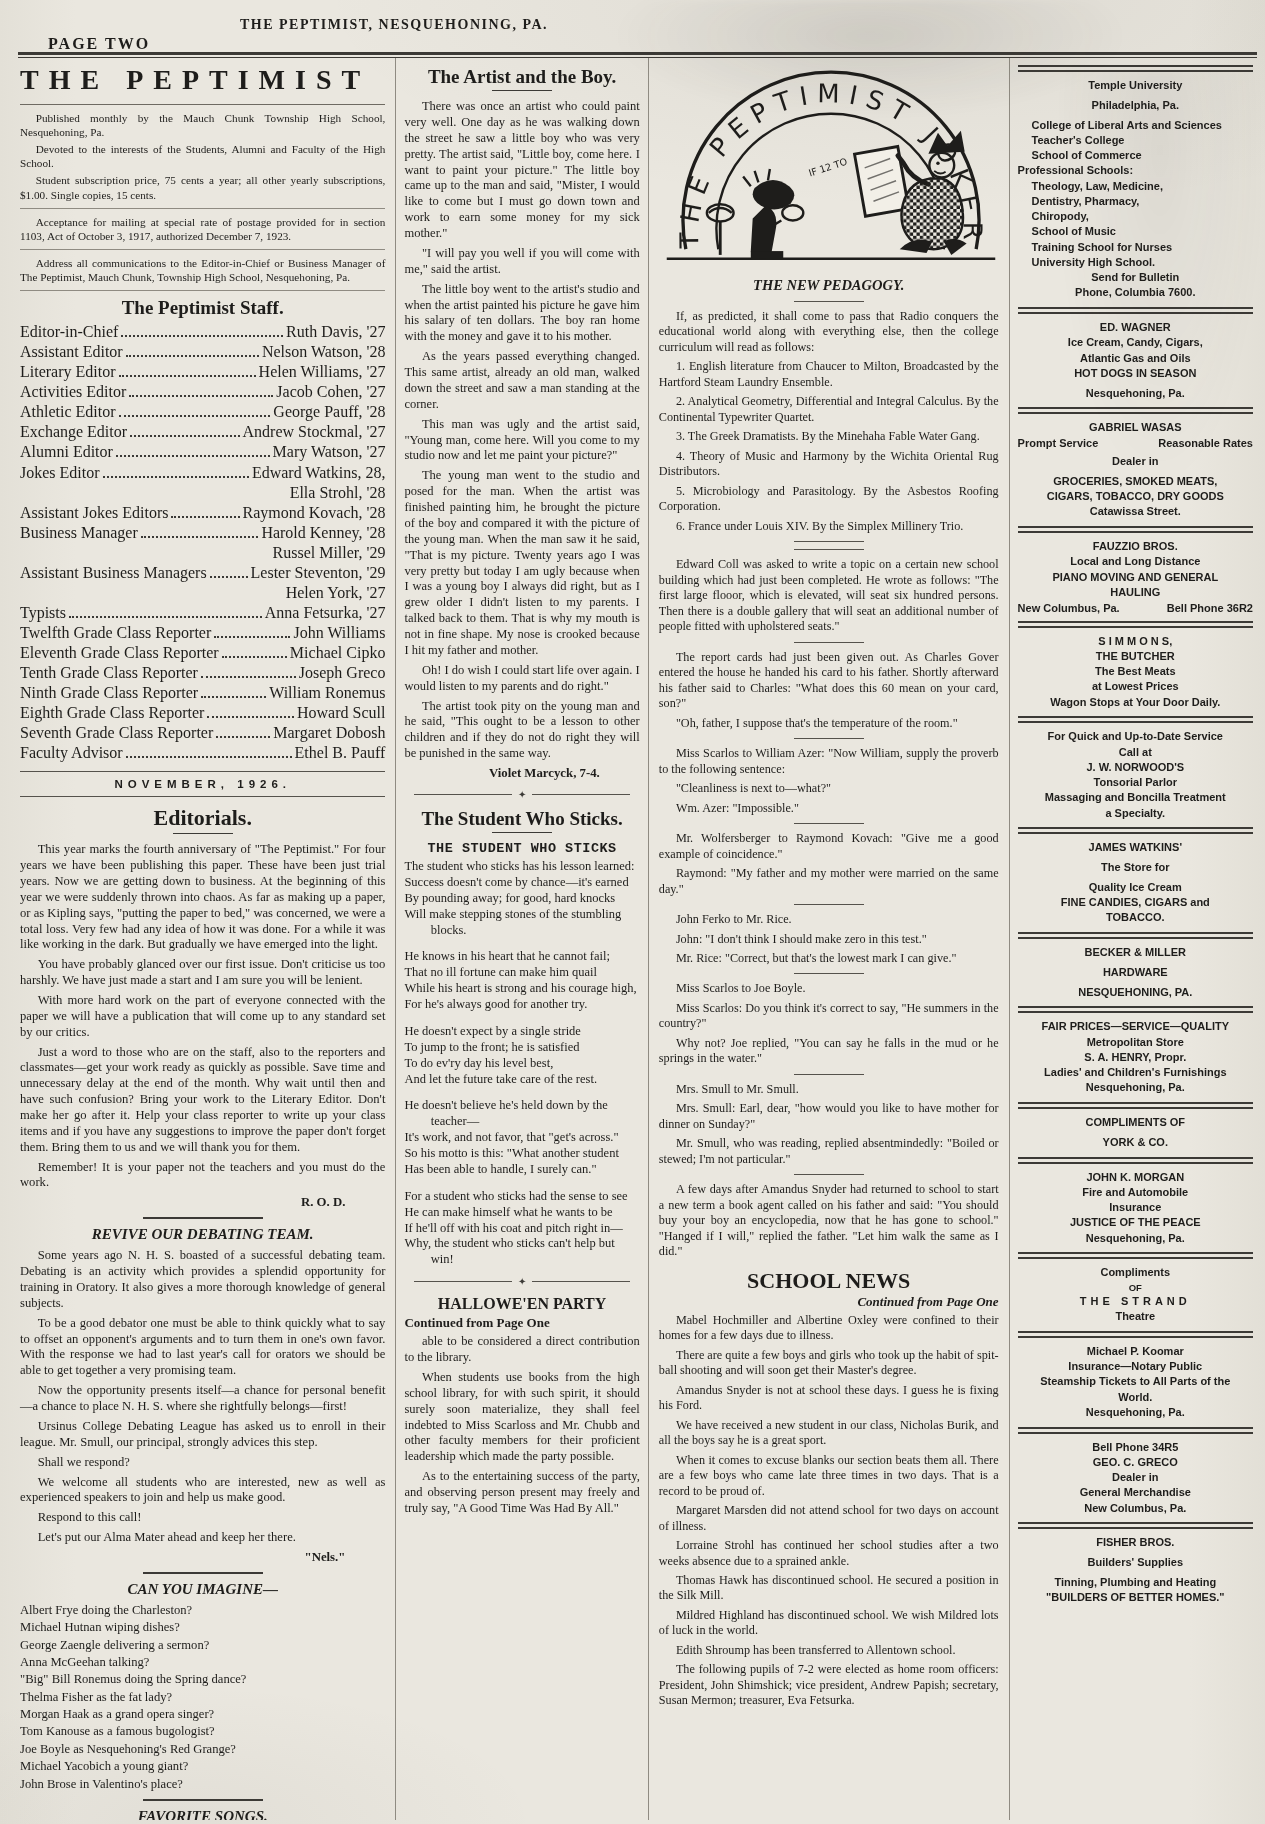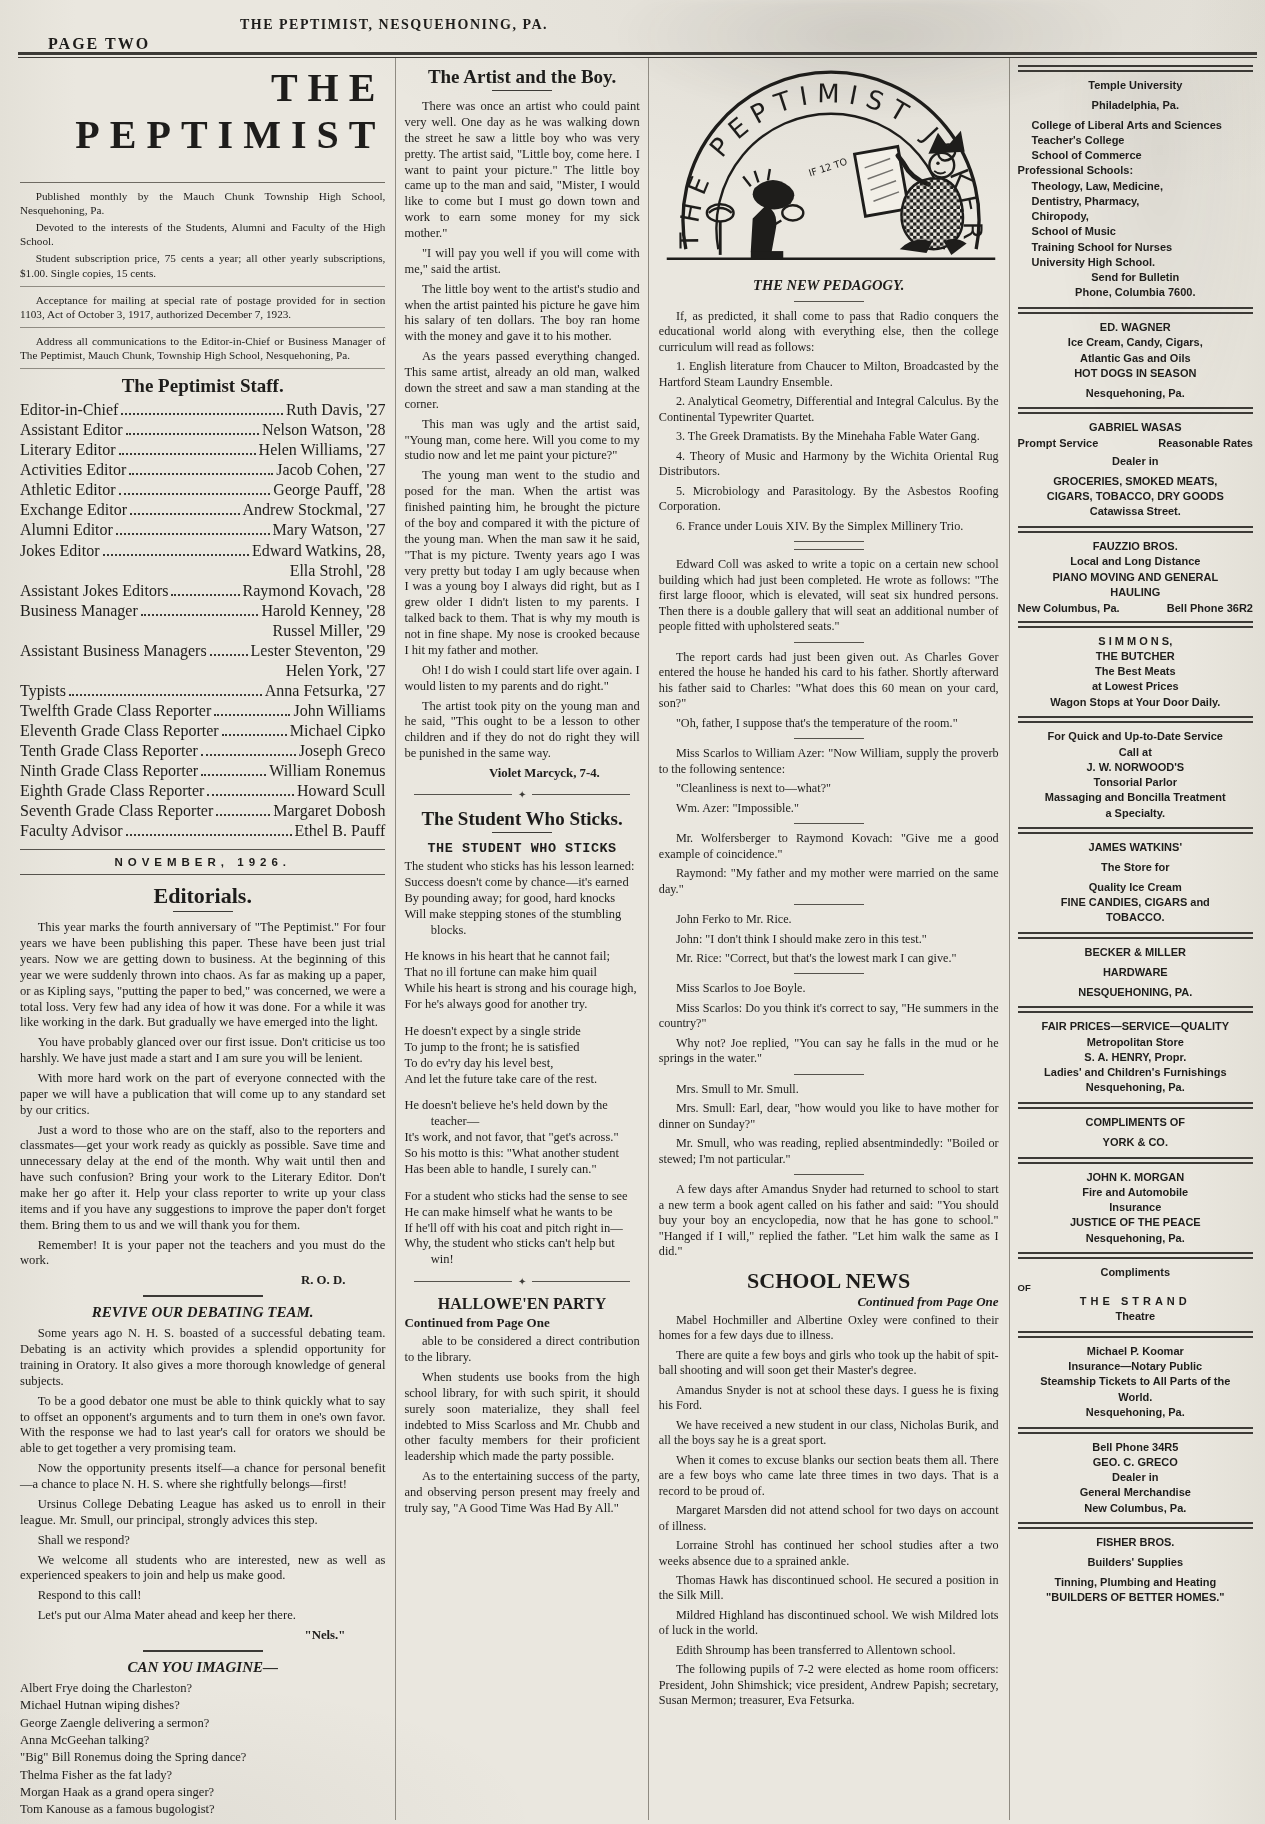--- a/index.html
+++ b/index.html
@@ -25,21 +25,21 @@
 
   
   .cols{display:flex;align-items:stretch;height:1762px;overflow:hidden;margin-left:18px;margin-right:8px;}
   .col{box-sizing:border-box;overflow:hidden;}
   .col1{width:384px;padding:2px 10px 0 2px;border-right:1px solid #8f8b82;}
   .col2{width:256px;padding:2px 8px 0 8px;border-right:1px solid #8f8b82;}
   .col3{width:366px;padding:2px 10px 0 10px;border-right:1px solid #8f8b82;}
   .col4{width:251px;padding:0 4px 0 8px;}
 
   
-  .masthead-title{margin:4px 0 6px;text-align:right;font-size:40px;font-weight:bold;letter-spacing:10px;border-bottom:1px solid #6e6a62;padding-bottom:24px;}
+  .masthead-title{margin:4px 0 6px;text-align:left;font-size:28px;font-weight:bold;letter-spacing:10px;border-bottom:1px solid #6e6a62;padding-bottom:8px;}
   .notice{margin:3px 0;font-size:11.2px;line-height:1.26;text-align:justify;text-indent:1.4em;}
   .thinrule{border-top:1px solid #8f8b82;margin:6px 0;}
   .staffhead{margin:2px 0 4px;text-align:center;font-size:19px;font-weight:bold;}
   .srow{display:flex;align-items:baseline;font-size:16px;line-height:1.18;margin:1.2px 0;}
   .srow .role{white-space:nowrap;}
   .srow .dots{flex:1;border-bottom:2px dotted #3a3936;margin:0 3px 3px;}
   .srow .sname{white-space:nowrap;}
   .srow.cont{justify-content:flex-end;}
   .daterule{border-top:1.5px solid #55524c;border-bottom:1.5px solid #55524c;margin:8px 0;padding:6px 0;text-align:center;font-family:"Liberation Sans","DejaVu Sans",sans-serif;font-size:11.5px;font-weight:bold;letter-spacing:5px;}
   .sechead{margin:8px 0 2px;text-align:center;font-size:22px;font-weight:bold;}
@@ -70,21 +70,21 @@
   .joker-svg{display:block;width:344px;height:212px;}
   .caption{margin:3px 0 1px;text-align:center;font-size:14.5px;font-weight:bold;font-style:italic;}
 
   
   .a-rule{border-top:2px solid #3c3a36;border-bottom:2px solid #3c3a36;height:3px;margin:7px 0;}
   .a-xl{margin:3px 0;text-align:center;font-size:25px;font-weight:bold;line-height:1.1;}
   .a-xl2{margin:3px 0;text-align:center;font-size:22px;font-weight:bold;line-height:1.12;}
   .a-ls{letter-spacing:4px;}
   .a-lg{margin:2px 0;text-align:center;font-size:17px;font-weight:bold;line-height:1.15;}
   .a-sm{margin:1.5px 0;text-align:center;font-size:11px;font-weight:bold;line-height:1.25;font-family:"Liberation Sans","DejaVu Sans",sans-serif;}
-  .a-tiny{margin:1px 0;text-align:left;font-size:9.5px;font-weight:bold;font-family:"Liberation Sans","DejaVu Sans",sans-serif;}
+  .a-tiny{margin:1px 0;text-align:center;font-size:9.5px;font-weight:bold;font-family:"Liberation Sans","DejaVu Sans",sans-serif;}
   .a-left{margin:1.5px 0 1.5px 14px;text-align:left;font-size:11px;font-weight:bold;line-height:1.25;font-family:"Liberation Sans","DejaVu Sans",sans-serif;}
   .a-out{margin-left:0;}
   .a-sp{margin-top:6px;margin-bottom:6px;}
   .a-split{display:flex;justify-content:space-between;margin:2px 0;font-size:11px;font-weight:bold;font-family:"Liberation Sans","DejaVu Sans",sans-serif;}
 </style>
 </head>
 <body>
 
 <div class="sheet">
   <div class="smudge s1"></div>

